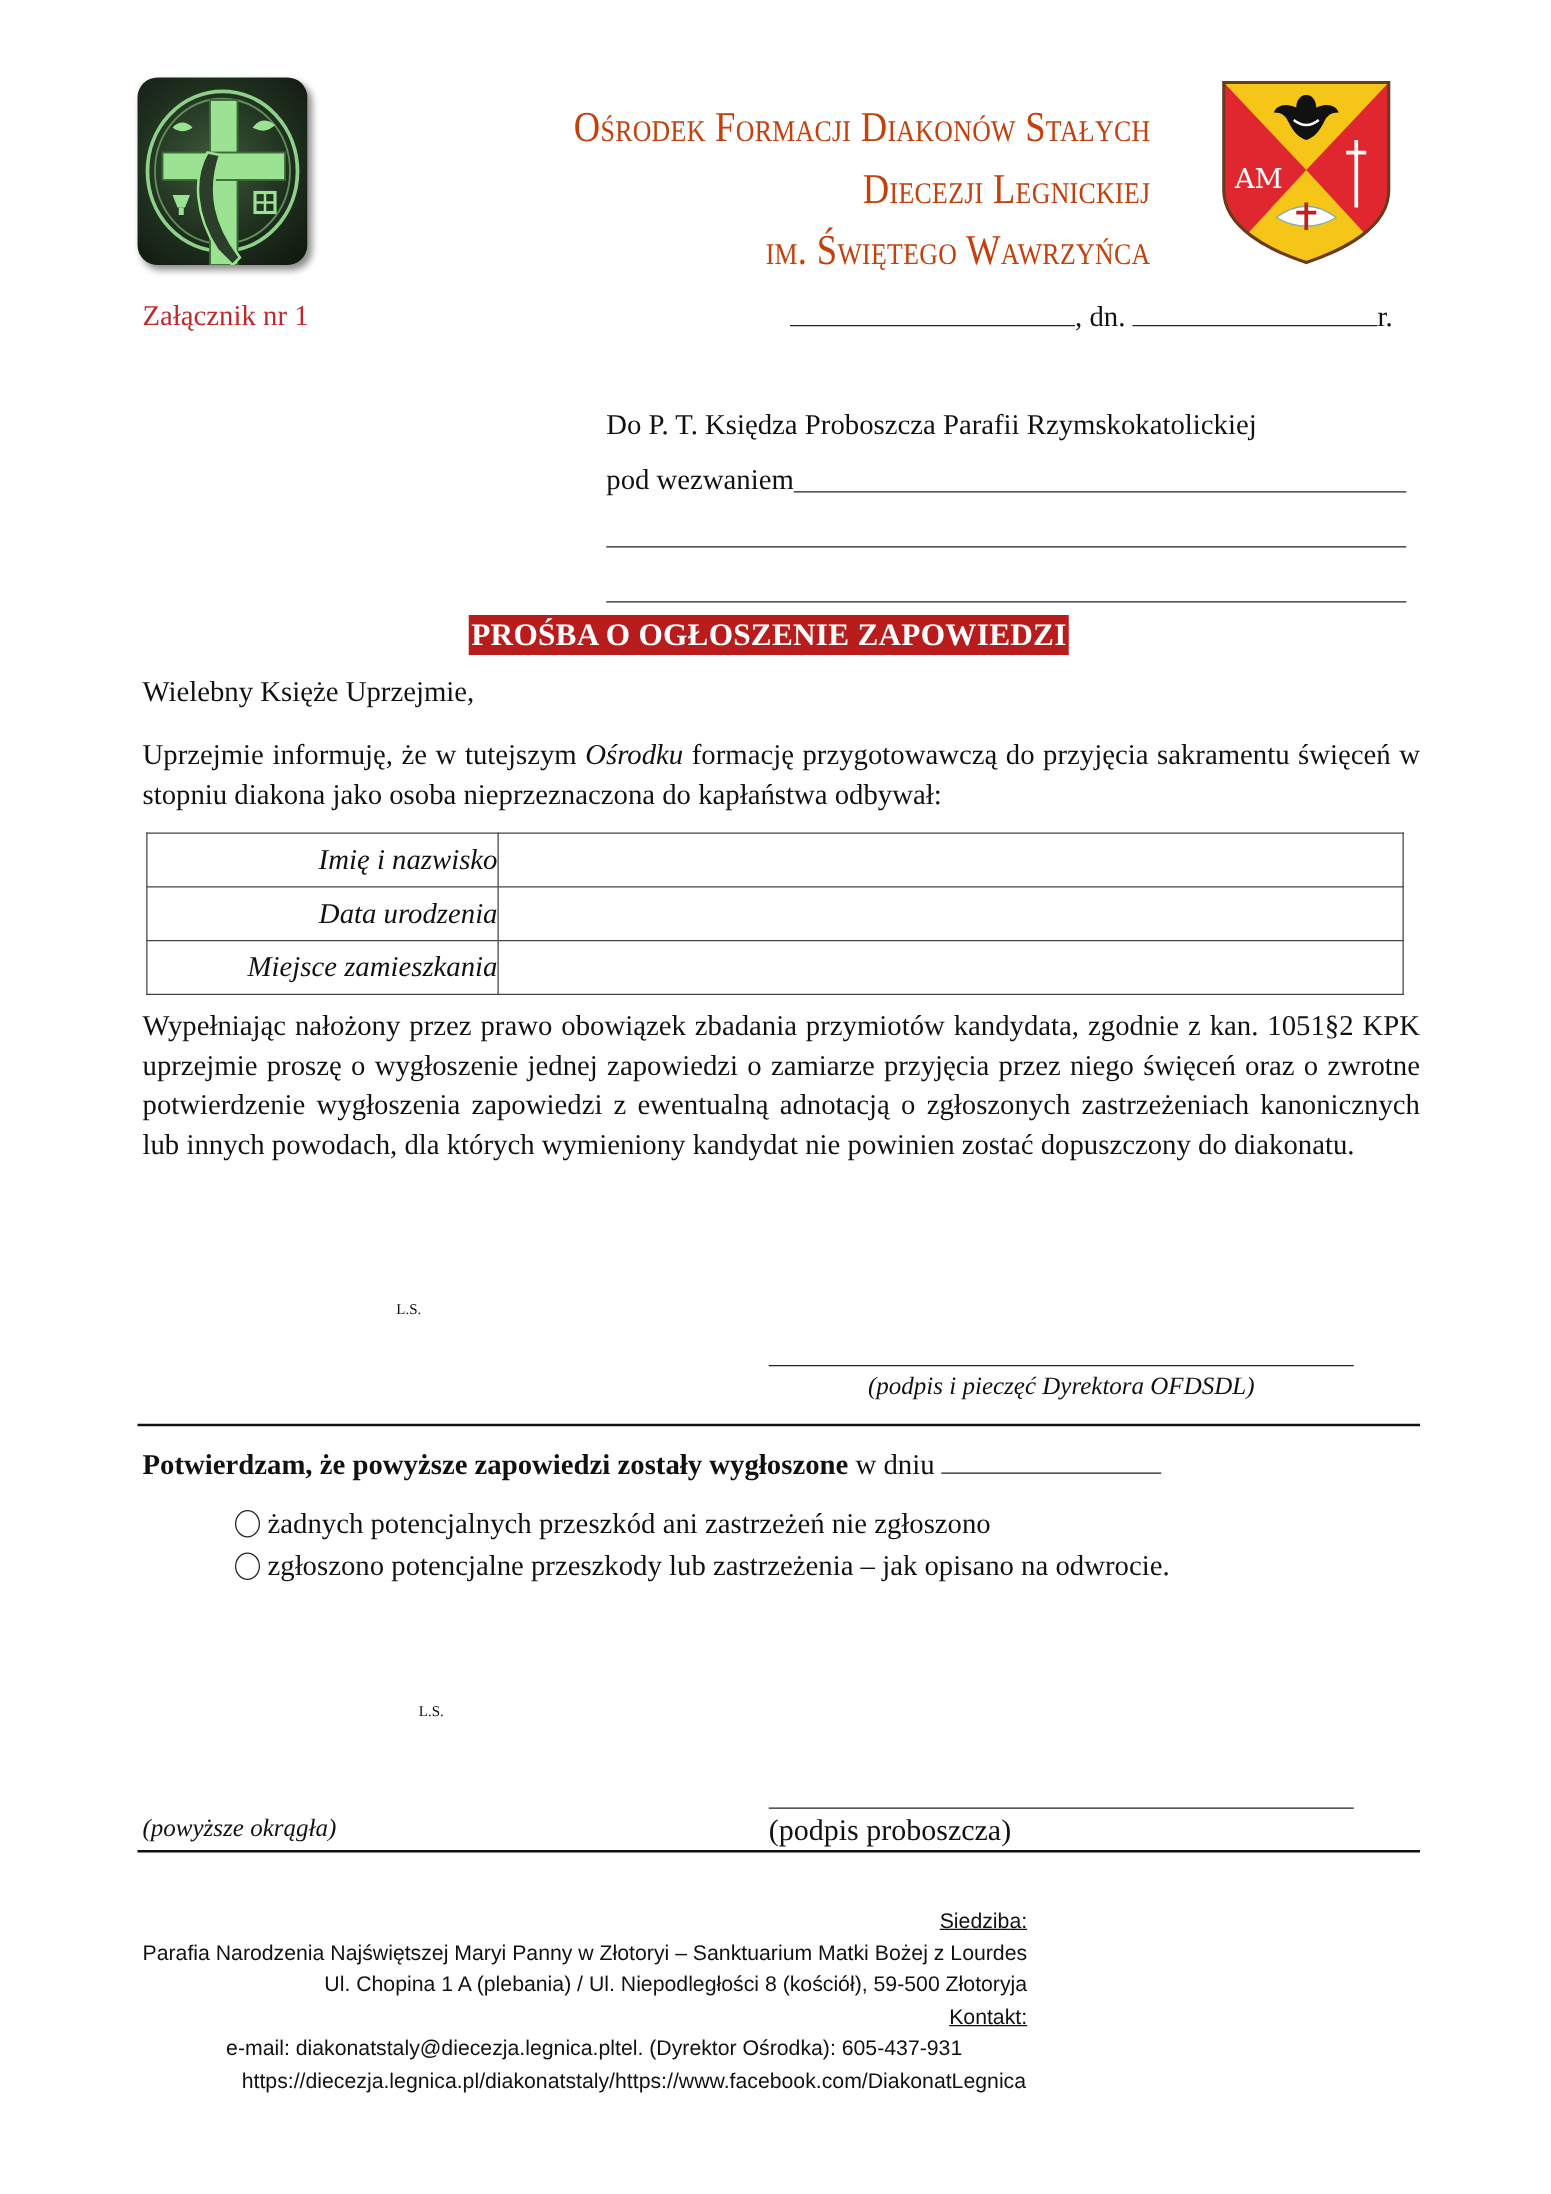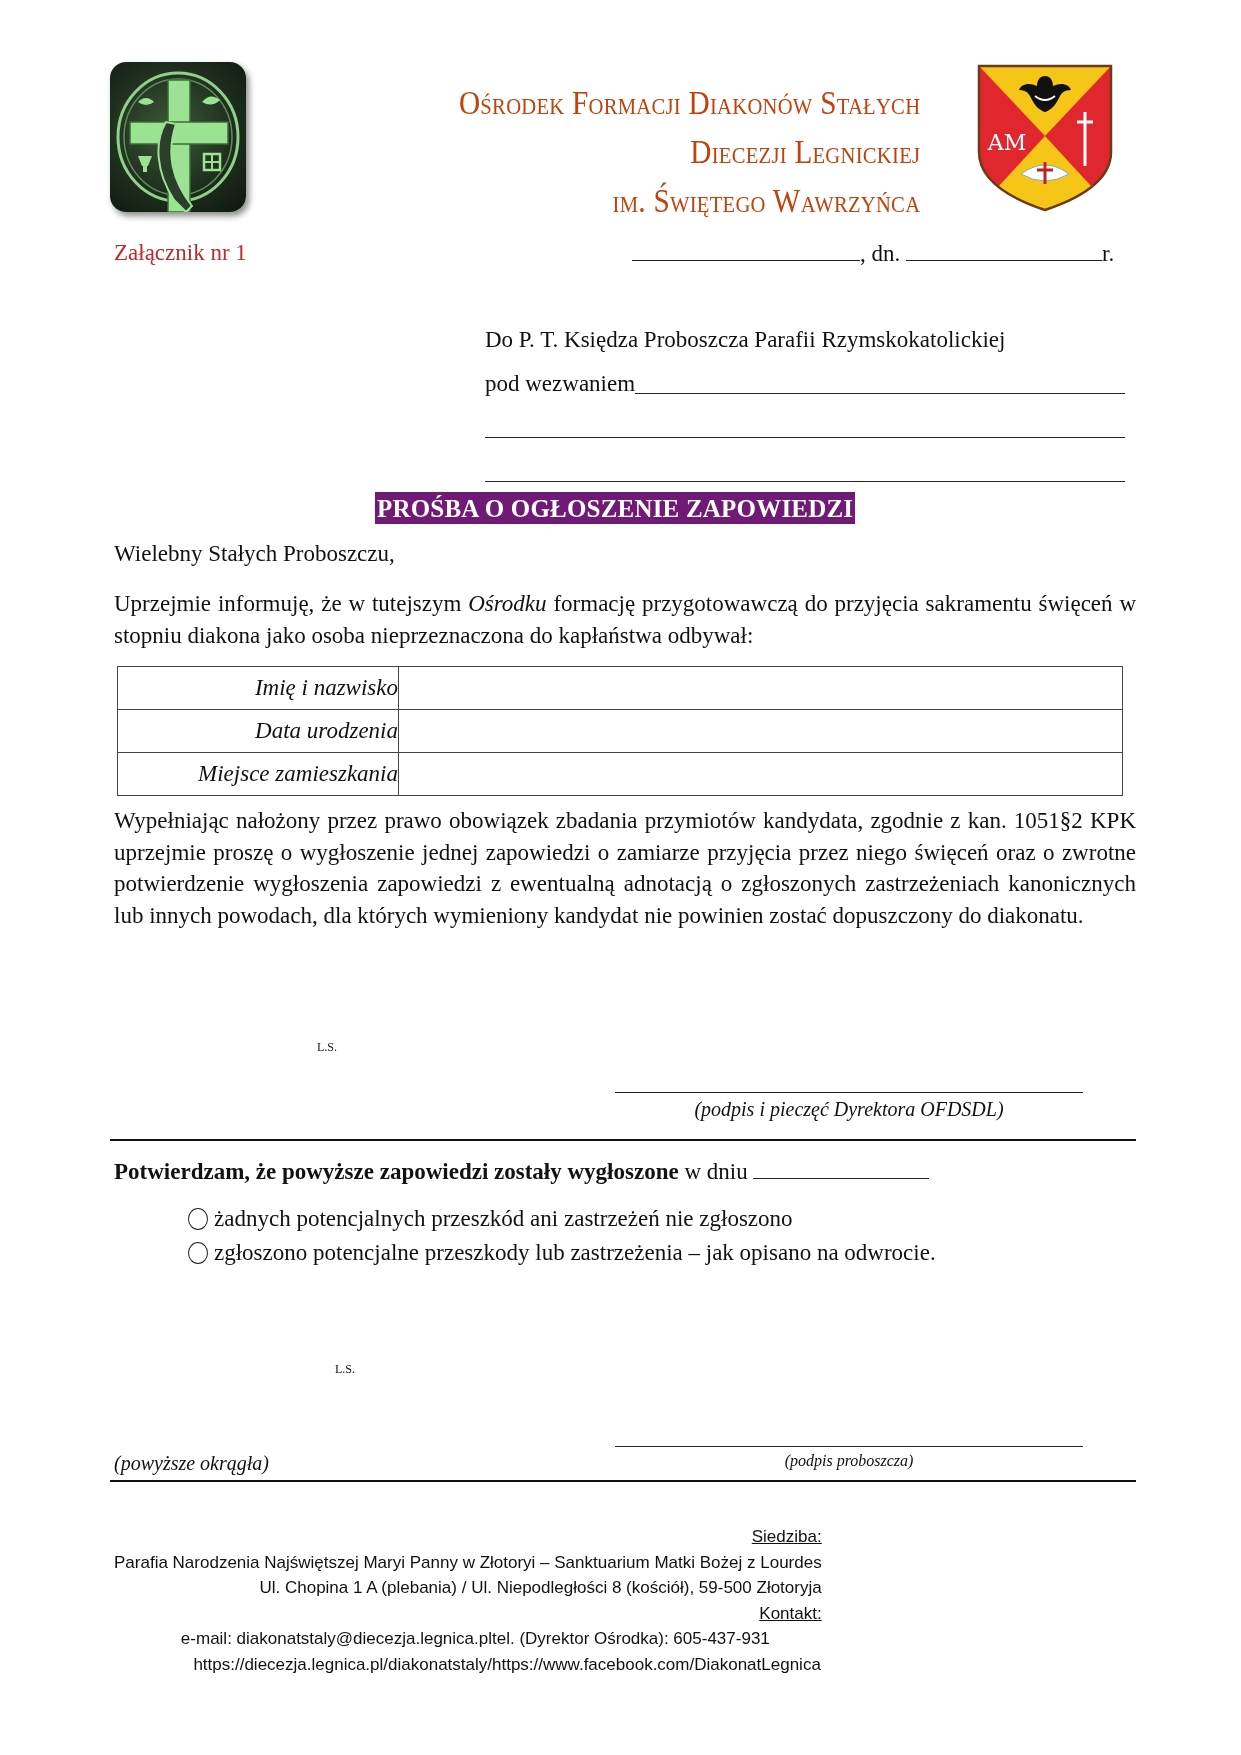--- a/index.html
+++ b/index.html
@@ -21,21 +21,21 @@
   .attachment { left: 114px; top: 240px; font-size: 23px; color: #c0282d; }
   .place-date { left: 632px; top: 240px; font-size: 23px; white-space: nowrap; }
   .blank { display: inline-block; border-bottom: 1.5px solid #222; height: 20px; vertical-align: baseline; }
 
   
   .addressee { left: 485px; top: 314px; width: 640px; font-size: 23px; }
   .addressee .row { height: 44px; line-height: 36px; white-space: nowrap; display: flex; align-items: flex-end; }
   .addressee .fill { flex: 1; border-bottom: 1.5px solid #222; height: 24px; margin-bottom: 8px; }
 
   
-  .doc-title { left: 375px; top: 492px; background: #701a75; color: #fff; font-weight: bold; font-size: 25px; padding: 2px 2px 0 2px; line-height: 30px; letter-spacing: 0.2px; white-space: nowrap; }
+  .doc-title { left: 375px; top: 492px; background: #b91c1c; color: #fff; font-weight: bold; font-size: 25px; padding: 2px 2px 0 2px; line-height: 30px; letter-spacing: 0.2px; white-space: nowrap; }
 
   .salutation { left: 114px; top: 541px; font-size: 23px; }
 
   .para { left: 114px; width: 1022px; font-size: 23px; line-height: 31.5px; text-align: justify; }
   .para1 { top: 588px; }
   .para2 { top: 805px; }
 
   
   .cand-table { left: 117px; top: 666px; width: 1006px; border-collapse: collapse; font-size: 23px; }
   .cand-table td { border: 1.5px solid #444; height: 42px; padding: 0 0 0 12px; font-style: italic; vertical-align: middle; }
@@ -58,21 +58,21 @@
   .confirm b { font-weight: bold; }
   .confirm .blank { width: 176px; }
 
   .option { left: 188px; font-size: 23px; white-space: nowrap; display: flex; align-items: center; }
   .option1 { top: 1206px; }
   .option2 { top: 1240px; }
   .radio { width: 20px; height: 22px; border: 1.8px solid #222; border-radius: 50%; margin-right: 6px; display: inline-block; box-sizing: border-box; background: #fff; }
 
   .sig2-line { left: 615px; top: 1446px; width: 468px; }
   .stamp-caption { left: 114px; top: 1452px; font-size: 20px; font-style: italic; }
-  .sig2-caption { left: 615px; top: 1452px; width: 468px; text-align: center; font-size: 16px; font-style: italic; }
+  .sig2-caption { left: 615px; top: 1452px; width: 468px; text-align: left; font-size: 24px; }
 
   
   .footer { left: 114px; top: 1524px; font-family: "Liberation Sans", "DejaVu Sans", sans-serif; font-size: 17px; line-height: 25.5px; color: #111; }
   .footer .u { text-decoration: underline; }
   .footer .cols { display: flex; }
   .footer .c1 { width: 378px; white-space: nowrap; }
   .footer .c2 { white-space: nowrap; }
 </style>
 </head>
 <body>
@@ -140,21 +140,21 @@
   <div class="row">
     <span class="fill"></span>
   </div>
   <div class="row">
     <span class="fill"></span>
   </div>
 </div>
 
 <div class="abs doc-title">PROŚBA O OGŁOSZENIE ZAPOWIEDZI</div>
 
-<div class="abs salutation">Wielebny Stałych Proboszczu,</div>
+<div class="abs salutation">Wielebny Księże Uprzejmie,</div>
 
 <div class="abs para para1">
   <span>Uprzejmie informuję, że w tutejszym </span><i>Ośrodku</i><span> formację przygotowawczą do przyjęcia sakramentu święceń w stopniu diakona jako osoba nieprzeznaczona do kapłaństwa odbywał:</span>
 </div>
 
 <table class="abs cand-table">
   <tbody>
       <tr>
     <td class="label">Imię i nazwisko</td>
     <td class="value"></td>

